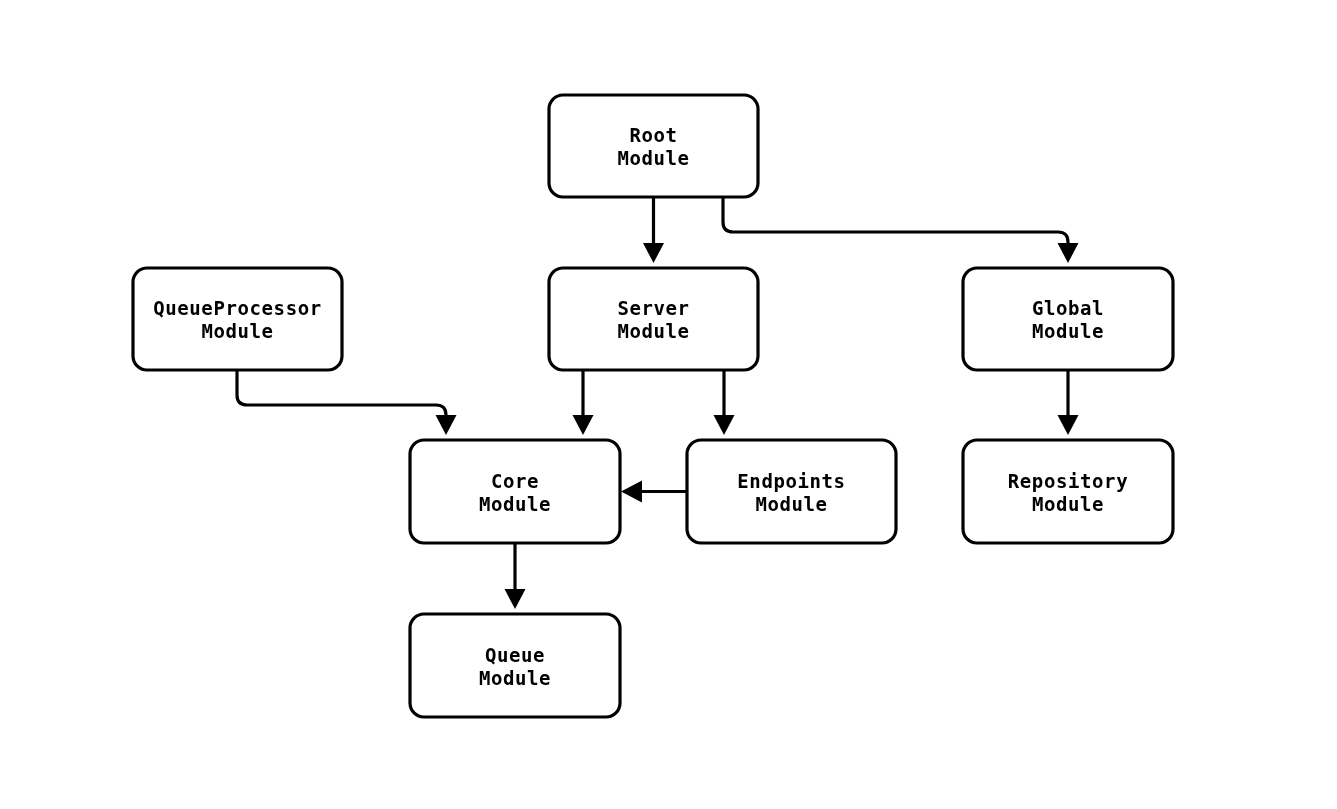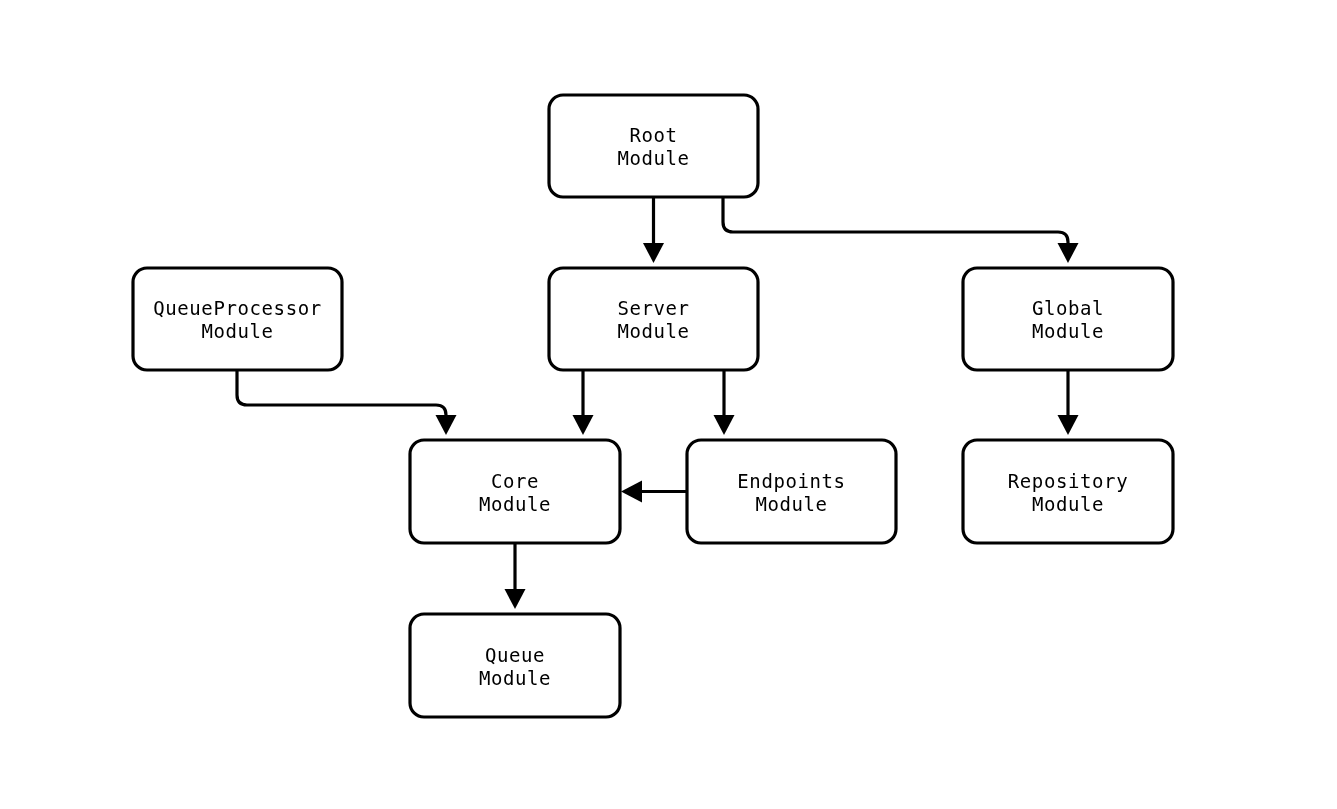--- a/index.html
+++ b/index.html
@@ -11,20 +11,21 @@
     width: 1337px;
     height: 809px;
     overflow: hidden;
     font-family: "DejaVu Sans Mono", "Liberation Mono", monospace;
   }
   #diagram-root {
     position: relative;
     width: 1337px;
     height: 809px;
     background: #ffffff;
+    font-weight: bold;
   }
   #diagram-svg {
     position: absolute;
     top: 0;
     left: 0;
     width: 1337px;
     height: 809px;
     display: block;
   }
   .node-rect {

